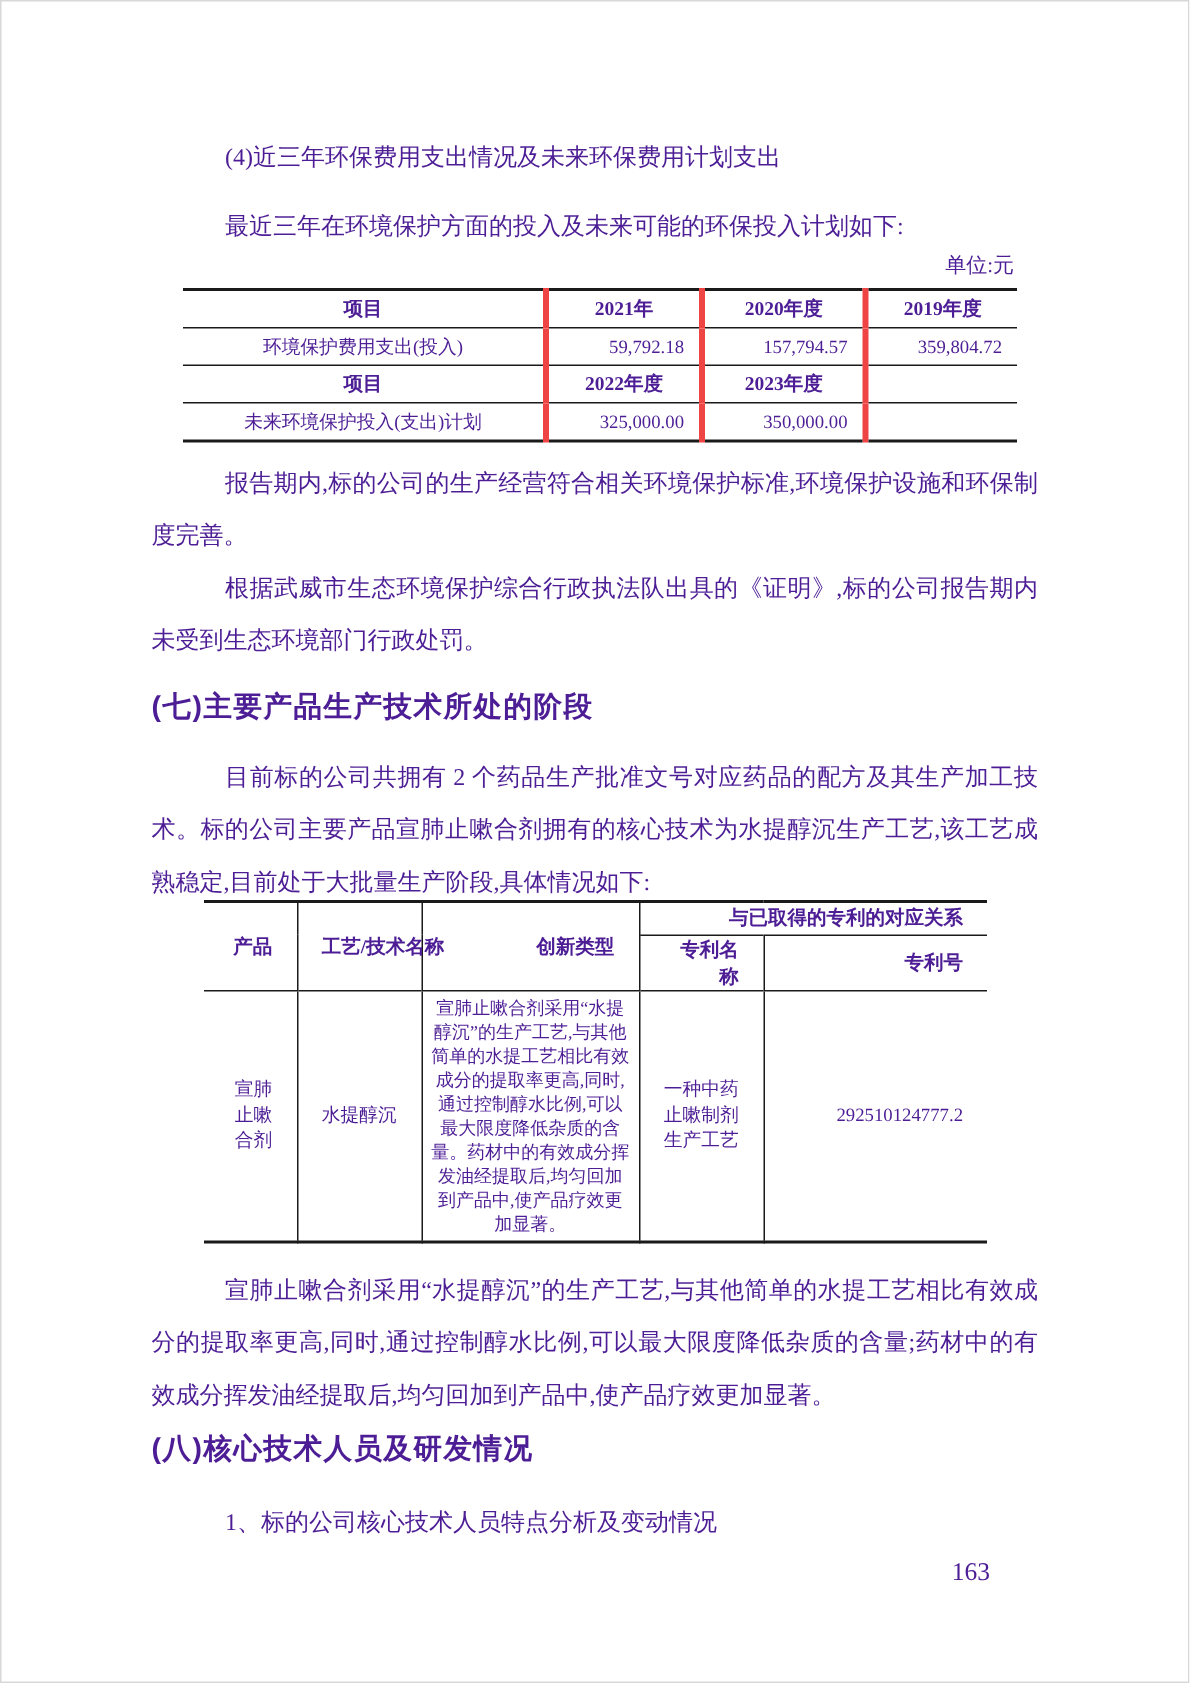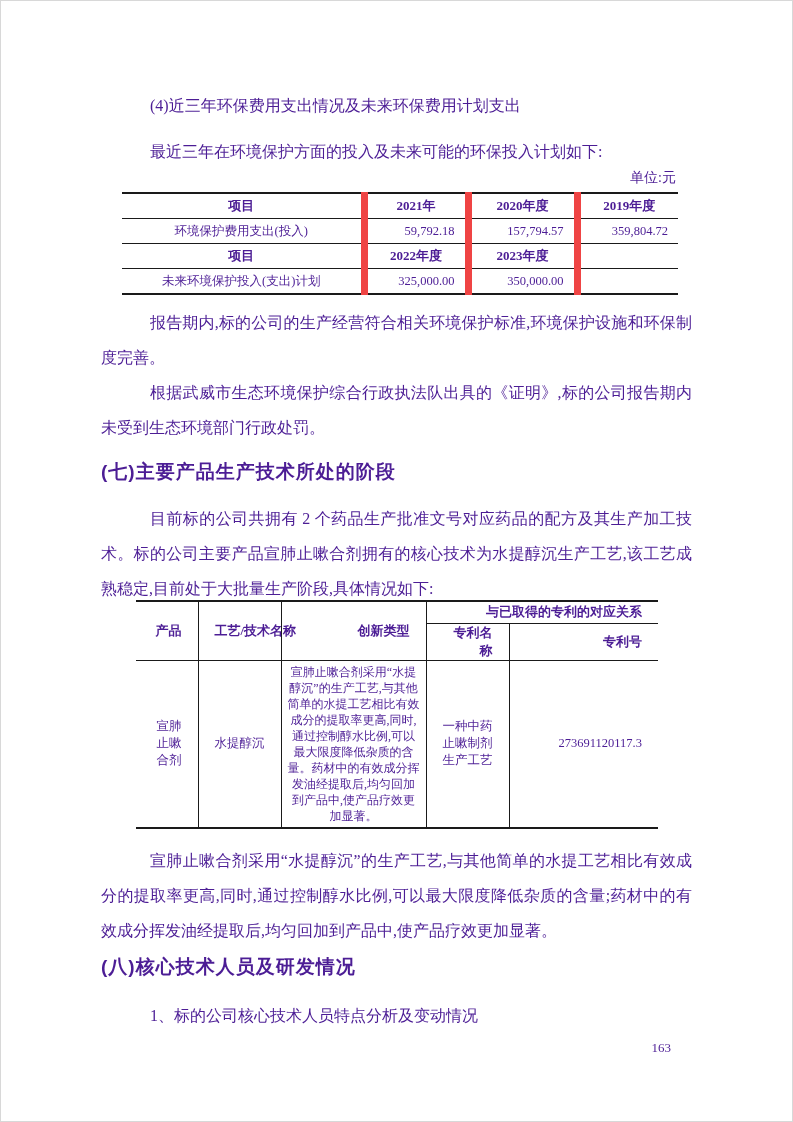--- a/index.html
+++ b/index.html
@@ -39,21 +39,21 @@
   table { border-collapse:collapse; table-layout:fixed; }
 
   
   .env-table {
     width:556px; margin:6px 0 0 21px;
     border-top:2.5px solid #1a1a1a; border-bottom:2.5px solid #1a1a1a;
     font-size:12.5px;
   }
   .env-table tr { border-bottom:1.5px solid #1a1a1a; }
   .env-table td {
-    border-left:7px solid #ef4444;
+    border-left:4px solid #ef4444;
     height:24px; padding:0; text-align:center; vertical-align:middle;
   }
   .env-table td:first-child { border-left:none;text-align:center; }
   .env-table tr.hdr td { font-weight:bold; font-size:13px; }
   .env-table td.num { text-align:right; padding-right:10px; }
 
   
   .tech-table {
     width:522px; margin:-6px 0 0 35px;
     border-top:2.5px solid #1a1a1a; border-bottom:2.5px solid #1a1a1a;
@@ -68,22 +68,22 @@
   .tech-table tr td:last-child { border-right:none; }
   .tech-table .hdr td { font-weight:bold; font-size:13px; }
   .tech-table .r1 { height:22px; }
   .tech-table .r2 { height:26px; }
   .tech-table .body-row { height:142px; }
   .tech-table td.nowrap { white-space:nowrap; }
   .tech-table td.innov {
     font-size:12px; line-height:16px; padding:3px 6px; text-align:center;
   }
   .page-number {
-    position:absolute; right:121px; top:1040px;
-    font-size:13px; line-height:14px;
+    position:absolute; right:132px; top:1040px;
+    font-size:17px; line-height:14px;
   }
 </style>
 </head>
 <body>
 
 <div class="page">
 
   <p class="h-num">(4)近三年环保费用支出情况及未来环保费用计划支出</p>
 
   <p class="intro">最近三年在环境保护方面的投入及未来可能的环保投入计划如下:</p>
@@ -151,21 +151,21 @@
     </tr>
     <tr class="hdr r2">
       <td>专利名称</td>
       <td>专利号</td>
     </tr>
     <tr class="body-row">
       <td>宣肺止嗽合剂</td>
       <td>水提醇沉</td>
       <td class="innov">宣肺止嗽合剂采用“水提醇沉”的生产工艺,与其他简单的水提工艺相比有效成分的提取率更高,同时,通过控制醇水比例,可以最大限度降低杂质的含量。药材中的有效成分挥发油经提取后,均匀回加到产品中,使产品疗效更加显著。</td>
       <td>一种中药止嗽制剂生产工艺</td>
-      <td>273691120117.3</td>
+      <td>292510124777.2</td>
     </tr>
   </tbody>
     </table>
 
   <p class="para para-process">宣肺止嗽合剂采用“水提醇沉”的生产工艺,与其他简单的水提工艺相比有效成分的提取率更高,同时,通过控制醇水比例,可以最大限度降低杂质的含量;药材中的有效成分挥发油经提取后,均匀回加到产品中,使产品疗效更加显著。</p>
 
   <h2 class="h-major h-major-8">(八)核心技术人员及研发情况</h2>
 
   <p class="item-line">1、标的公司核心技术人员特点分析及变动情况</p>
 

